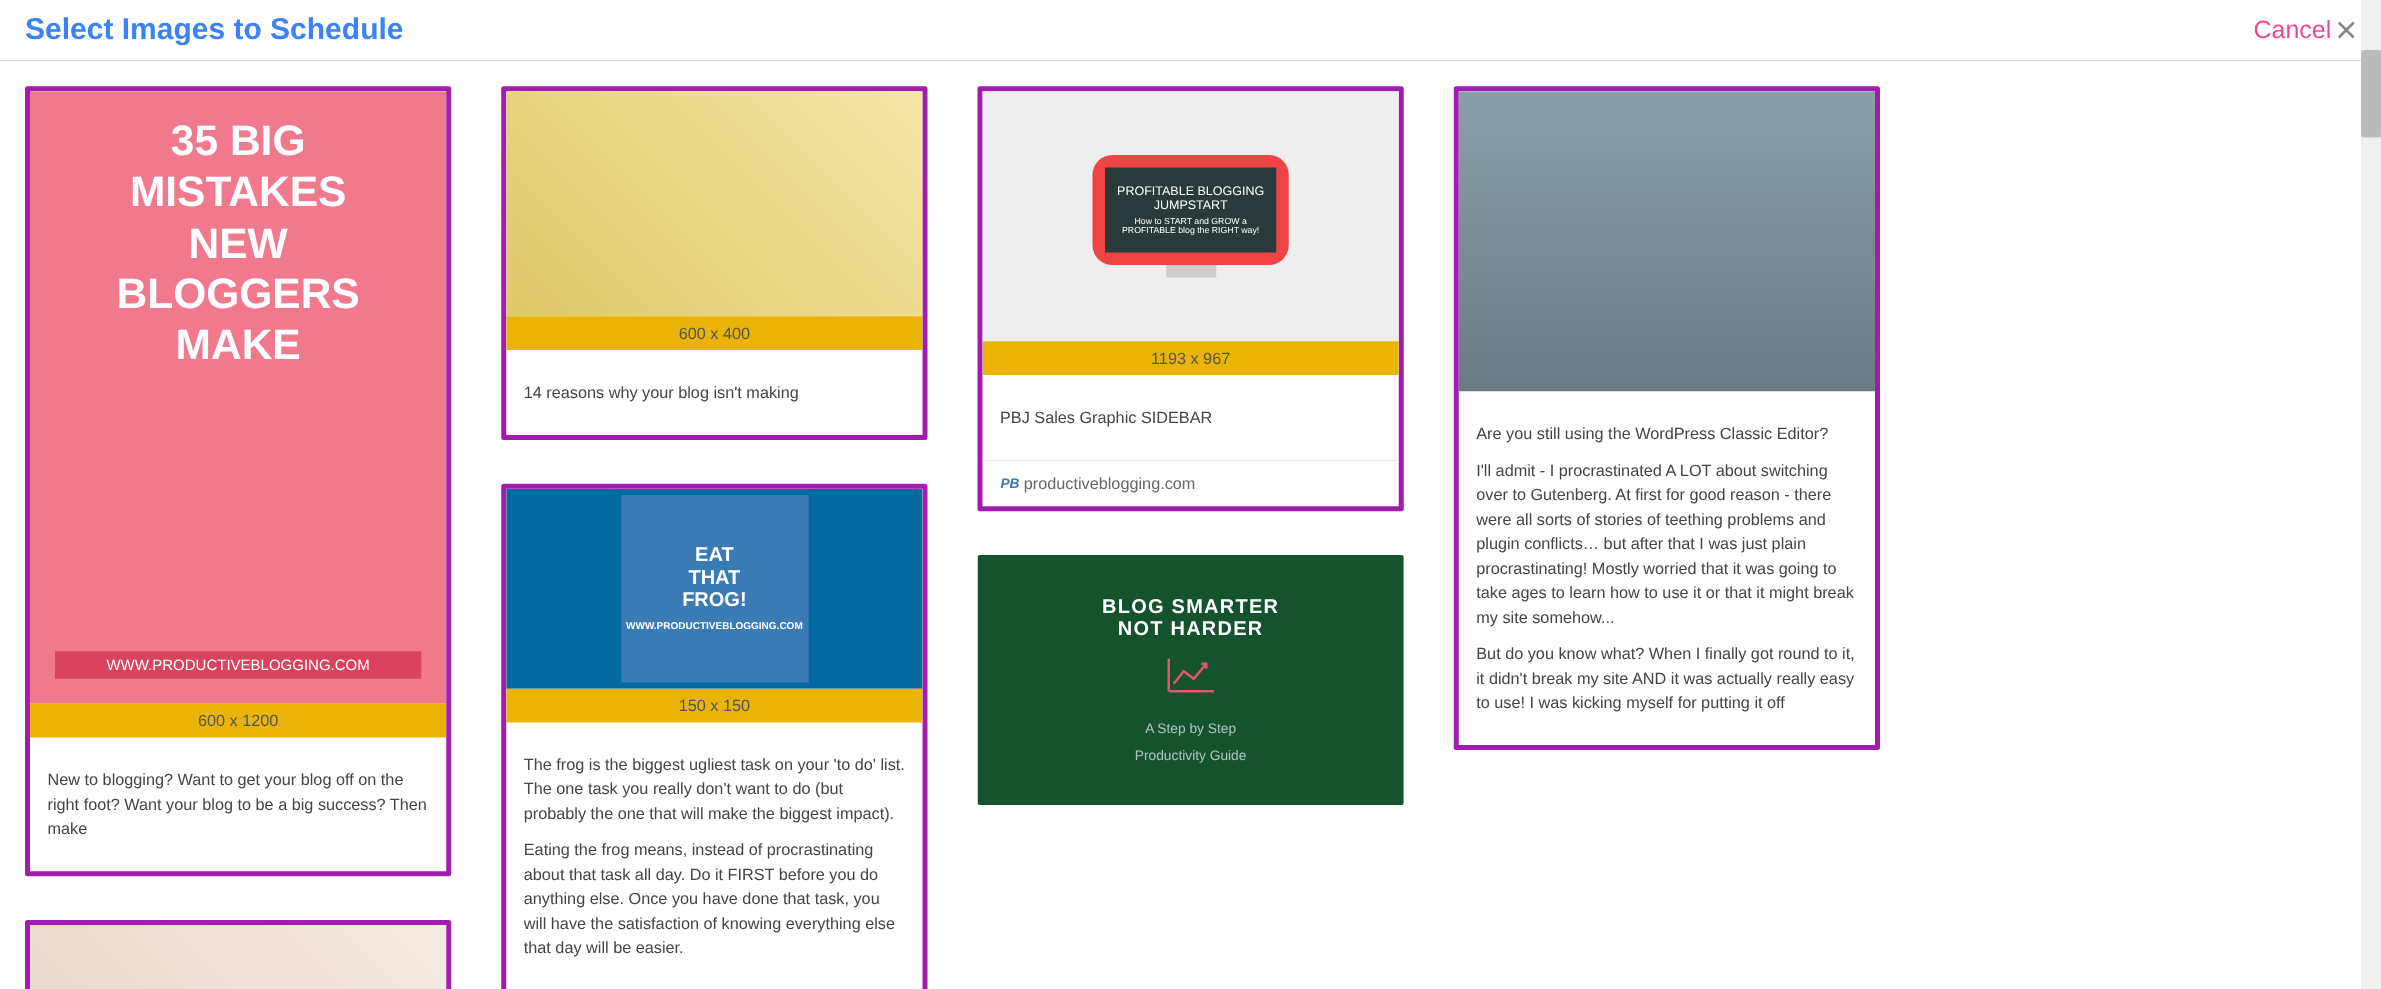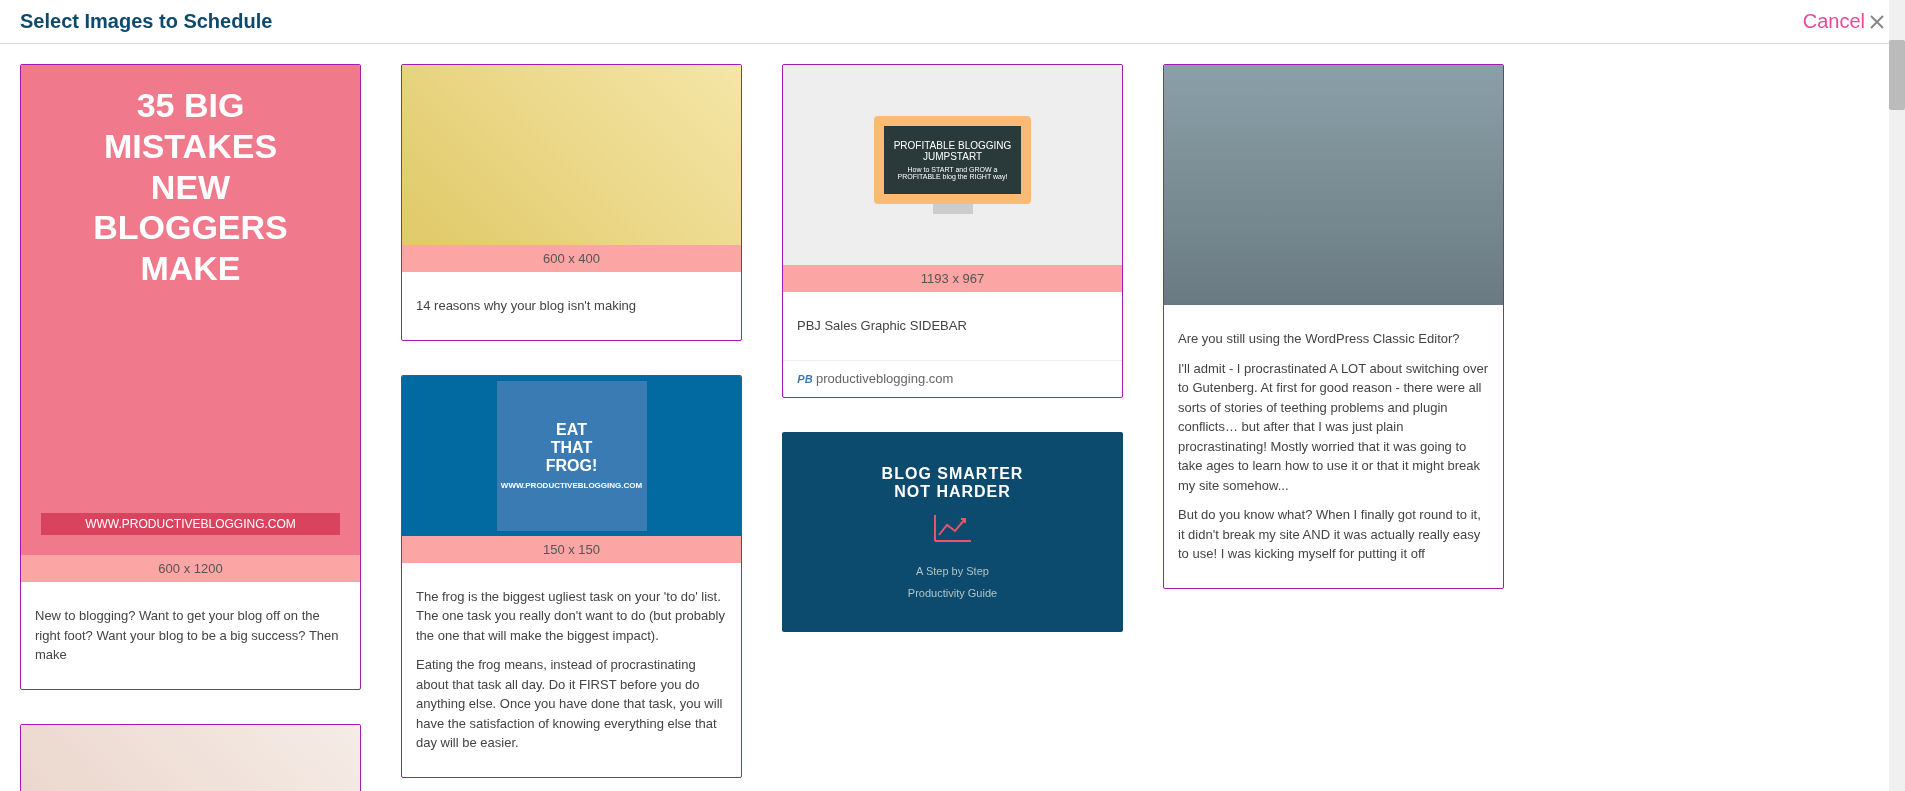--- a/index.html
+++ b/index.html
@@ -1,45 +1,45 @@
 <!DOCTYPE html>
 <html><head>
 <meta charset="utf-8">
 <style>
   * { box-sizing: border-box; margin: 0; padding: 0; }
   body { font-family: Arial, Helvetica, sans-serif; background: #fff; color: #333; }
   .header { display: flex; justify-content: space-between; align-items: center; padding: 10px 20px; border-bottom: 1px solid #ddd; }
-  .title { font-size: 20px; font-weight: bold; color: #0c4a6e; }
+  .title { font-size: 24px; font-weight: bold; color: #3b82f6; }
   .cancel { font-size: 20px; color: #ec4899; cursor: pointer; display: flex; align-items: center; gap: 4px; }
   .cancel svg { width: 16px; height: 16px; }
   .gallery { padding: 20px; column-count: 5; column-gap: 40px; }
-  .card { display: inline-block; width: 100%; margin-bottom: 30px; border: 1px solid #a21caf; border-radius: 2px; overflow: hidden; background: #fff; break-inside: avoid; }
+  .card { display: inline-block; width: 100%; margin-bottom: 30px; border: 4px solid #a21caf; border-radius: 2px; overflow: hidden; background: #fff; break-inside: avoid; }
   .thumb { width: 100%; display: block; }
-  .dims { background: #fca5a5; text-align: center; font-size: 13px; color: #555; padding: 6px 0; }
+  .dims { background: #eab308; text-align: center; font-size: 13px; color: #555; padding: 6px 0; }
   .cardbody { padding: 24px 14px; font-size: 13px; color: #444; line-height: 1.5; }
   .source { padding: 10px 14px; display: flex; align-items: center; gap: 3px; font-size: 13px; color: #666; border-top: 1px solid #eee; }
   .source-icon { width: 16px; height: 16px; display: inline-flex; align-items: center; justify-content: center; font-size: 11px; color: #3b7bb3; font-weight: bold; font-style: italic; }
   .desc-multi p { margin-bottom: 10px; }
   .desc-multi p:last-child { margin-bottom: 0; }
 
   
   .thumb1 { height: 490px; background: linear-gradient(#f07a8c,#f07a8c); display:flex; flex-direction:column; align-items:center; justify-content:center; color:#fff; padding:20px; text-align:center;}
   .thumb1 .t-big{font-size:34px; font-weight:bold; line-height:1.2}
   .thumb1 .t-sub{font-size:16px; margin-top:14px; border-top:1px solid rgba(255,255,255,.6); padding-top:10px}
   .thumb1 .t-url{font-size:12px; background:#d9435e; color:#fff; padding:4px 10px; margin-top:auto; width:100%; text-align:center}
   .thumb2 { height: 160px; background: linear-gradient(45deg,#e9d2c8,#f5ece6); }
   .thumb3 { height: 160px; background: #0369a1; display:flex; align-items:center; justify-content:center; }
   .thumb3 .inner{background:#3b7bb3; color:#fff; width:150px; height:150px; display:flex; flex-direction:column; align-items:center; justify-content:center; font-weight:bold; text-align:center; padding:6px}
   .thumb3 .inner .u{font-size:8px; margin-top:6px}
   .thumb4 { height: 200px; background: #eee; display:flex; align-items:center; justify-content:center;}
-  .thumb4 .monitor{background:#fdba74; padding:10px; border-radius:4px}
+  .thumb4 .monitor{background:#ef4444; padding:10px; border-radius:16px}
   .thumb4 .screen{background:#2a3a3a; color:#fff; font-size:10px; text-align:center; padding:14px 10px}
   .thumb4 .stand{width:40px;height:10px;background:#ccc;margin:0 auto}
   .thumb5 { height: 180px; background:linear-gradient(45deg,#e0c968,#f5e6a8); }
-  .thumb6 { height: 200px; background:#0c4a6e; color:#fff; display:flex; flex-direction:column; align-items:center; justify-content:center; text-align:center; padding:10px}
+  .thumb6 { height: 200px; background:#14532d; color:#fff; display:flex; flex-direction:column; align-items:center; justify-content:center; text-align:center; padding:10px}
   .thumb6 .h{font-size:16px; font-weight:bold; letter-spacing:1px}
   .thumb6 .sub{font-size:11px; color:#b0c4c4; margin-top:10px}
   .thumb6 svg{margin:12px 0}
   .thumb7 { height: 240px; background:linear-gradient(#8aa0a8,#6a7a82); }
   .scrollbar { position: fixed; right: 0; top: 0; width: 16px; height: 100%; background: #f0f0f0; }
   .scrollbar .handle { position:absolute; top:40px; width:100%; height:70px; background:#bbb; border-radius:2px; }
 </style>
 </head>
 <body>
 

